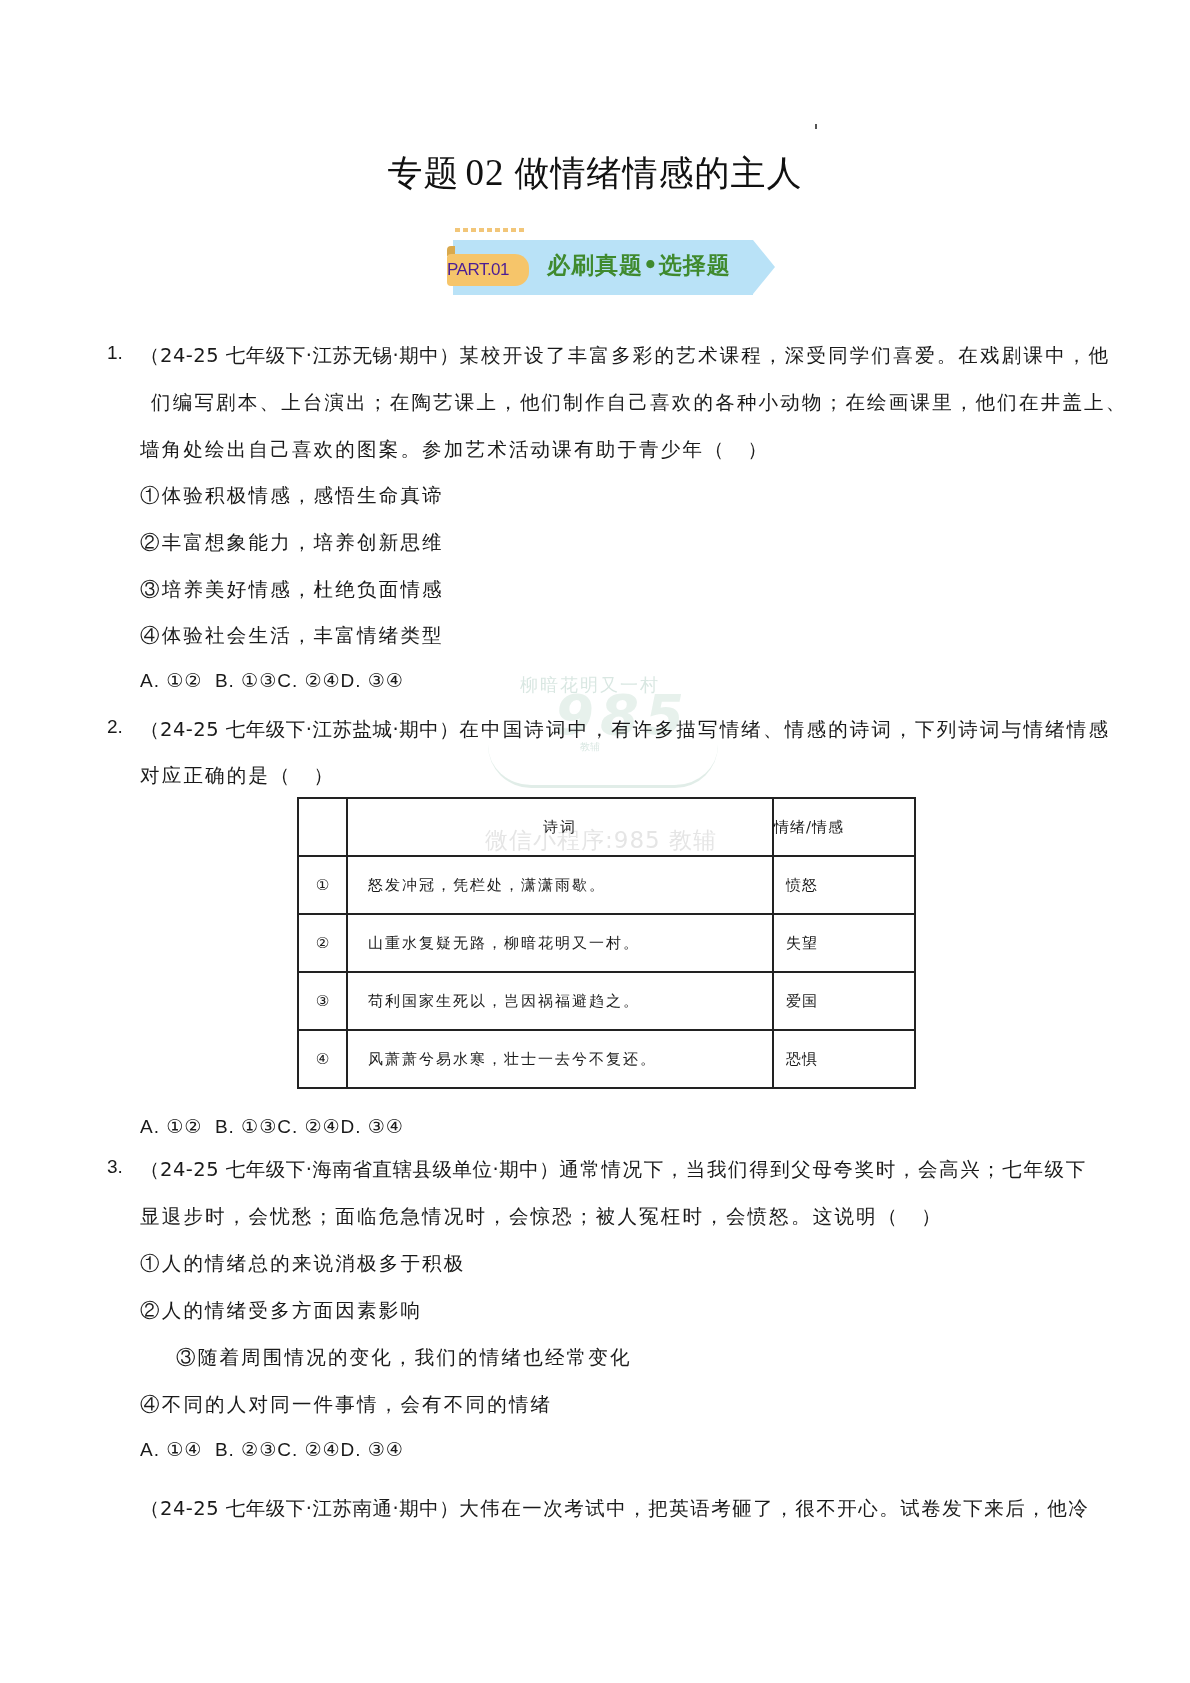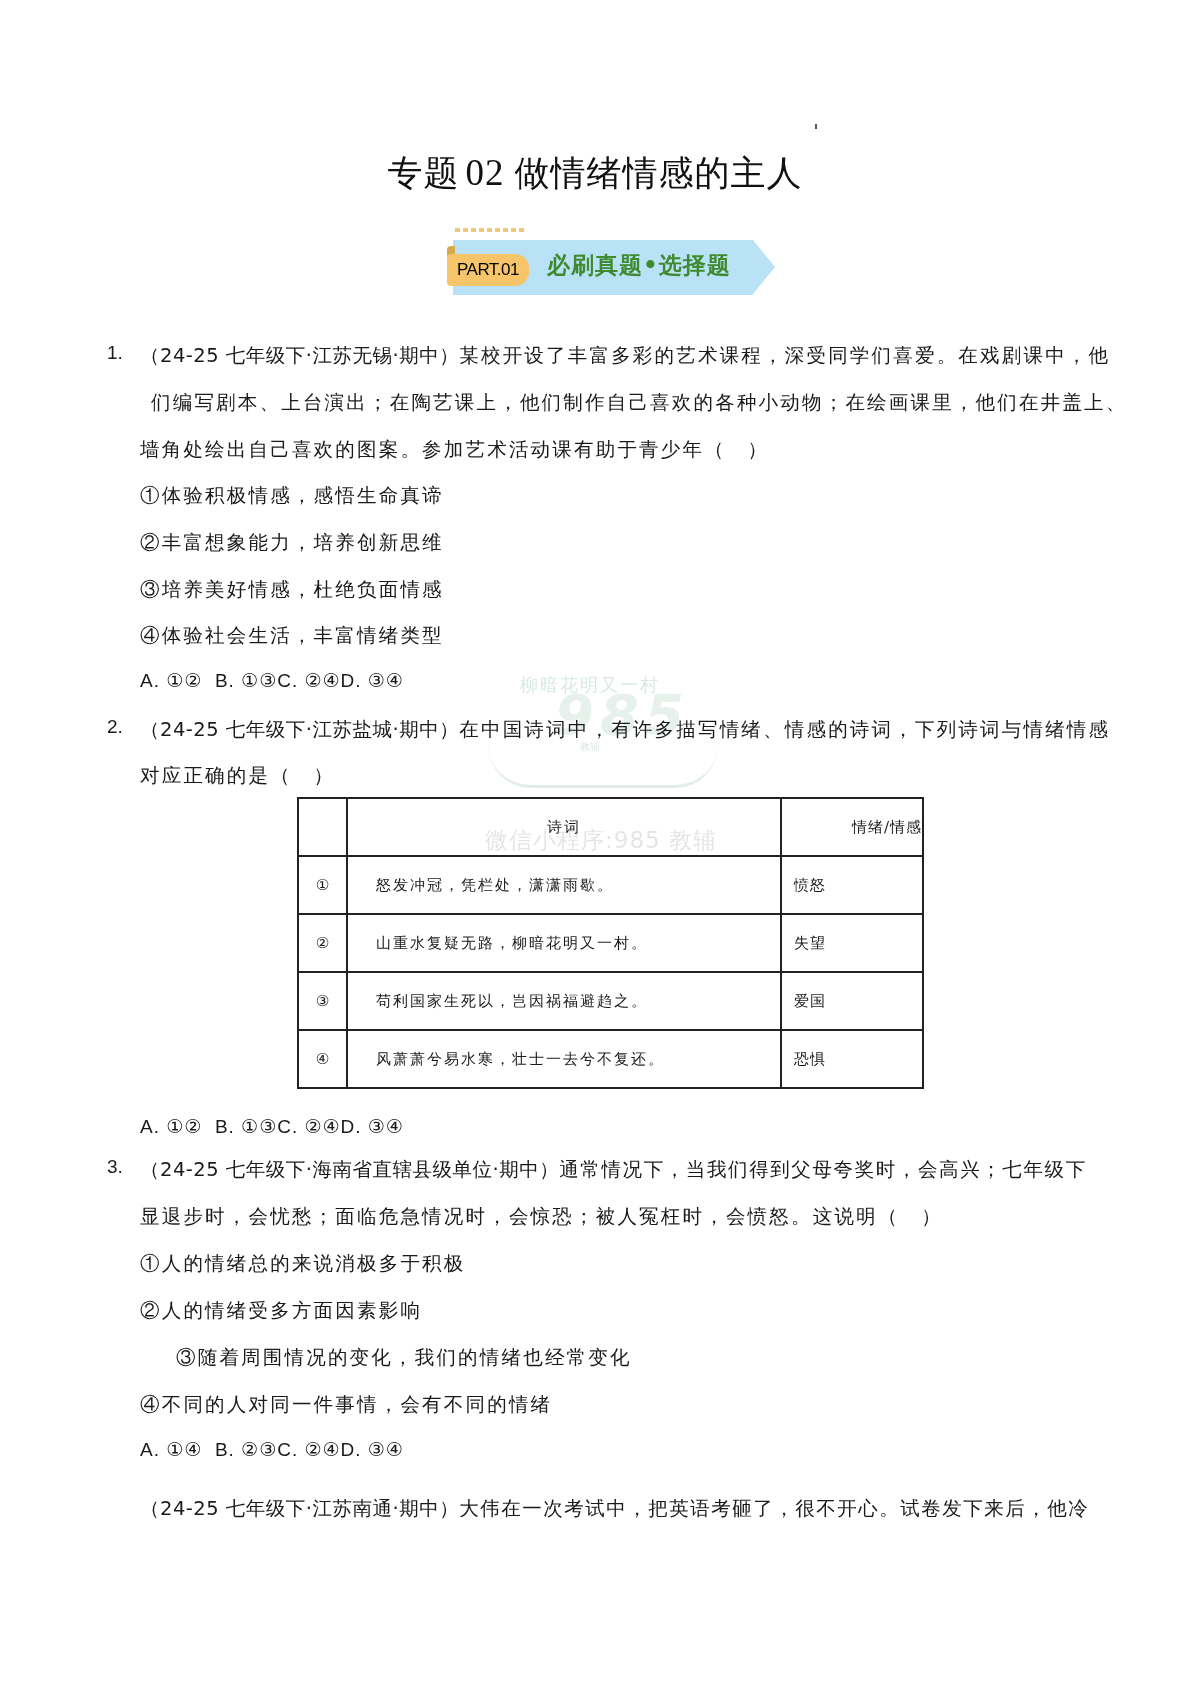--- a/index.html
+++ b/index.html
@@ -13,21 +13,21 @@
 
     
     .banner { left: 447px; top: 228px; width: 340px; height: 68px; }
     .banner .dots { position: absolute; left: 8px; top: 0; width: 70px; height: 4px;
                     background: repeating-linear-gradient(90deg, #f2c679 0 5px, transparent 5px 8px); }
     .banner .band { position: absolute; left: 6px; top: 12px; width: 300px; height: 55px; background: #b9e2f7; }
     .banner .arrow { position: absolute; left: 306px; top: 12px; width: 0; height: 0;
                      border-top: 27.5px solid transparent; border-bottom: 27.5px solid transparent; border-left: 22px solid #b9e2f7; }
     .banner .part { position: absolute; left: 0; top: 26px; width: 82px; height: 32px; background: #f6c56a;
                     border-radius: 4px 14px 14px 4px; font-family: "Liberation Sans", sans-serif; font-size: 17px;
-                    color: #000000; line-height: 32px; text-align: center; letter-spacing: -0.5px; }
+                    color: #4c1d95; line-height: 32px; letter-spacing: -0.5px; }
     .banner .part-tab { position: absolute; left: 0; top: 18px; width: 8px; height: 10px; background: #d9a94d; border-radius: 4px 0 0 0; }
     .banner .label { position: absolute; left: 100px; top: 22px; font-family: "DejaVu Sans", sans-serif; font-weight: bold;
                      font-size: 23px; color: #3f8a2e; letter-spacing: 1px; }
 
     .q-num { font-family: "Liberation Sans", sans-serif; font-size: 19px; }
     .line { font-size: 19.5px; letter-spacing: 2.2px; }
     .src { font-family: "DejaVu Sans", sans-serif; letter-spacing: 0.5px; }
     .answers { font-family: "Liberation Sans", sans-serif; font-size: 19px; letter-spacing: 1px; }
     .answers .c { font-family: "DejaVu Sans", sans-serif; }
 
@@ -37,24 +37,24 @@
     .wm-985 { left: 555px; top: 682px; font-size: 56px; font-weight: bold; font-style: italic; letter-spacing: 6px; color: rgba(120,175,150,0.18); }
     .wm-jf { left: 580px; top: 740px; font-size: 10px; }
     .wm-book { left: 488px; top: 745px; width: 230px; height: 40px; border-bottom: 3px solid rgba(120,175,150,0.22);
                border-radius: 0 0 120px 120px; }
     .wm-bottom { left: 485px; top: 793px; font-size: 23px; letter-spacing: 1px; color: rgba(150,150,150,0.25); margin-top: 32px; }
 
     
     table.poems { position: absolute; left: 297px; top: 797px; border-collapse: collapse; font-size: 15px; }
     table.poems td, table.poems th { border: 2px solid #222; height: 56px; padding: 0; font-weight: normal; }
     table.poems .c-idx { width: 47px; text-align: center; font-family: "DejaVu Sans", sans-serif; }
-    table.poems .c-poem { width: 404px; padding-left: 28px; letter-spacing: 2px; text-align: left; }
+    table.poems .c-poem { width: 404px; padding-left: 20px; letter-spacing: 2px; text-align: left; }
     table.poems th.c-poem { text-align: center; padding-left: 0; }
     table.poems .c-emo { width: 128px; padding-left: 12px; letter-spacing: 1px; text-align: left; }
-    table.poems th.c-emo { text-align: right; padding-left: 8px; }
+    table.poems th.c-emo { text-align: left; padding-left: 0; }
   </style>
 </head>
 <body>
 
 <div class="abs tick-mark"></div>
 
 <div class="abs title">
   <span>专题</span><span class="num">02</span><span>做情绪情感的主人</span>
 </div>
 

